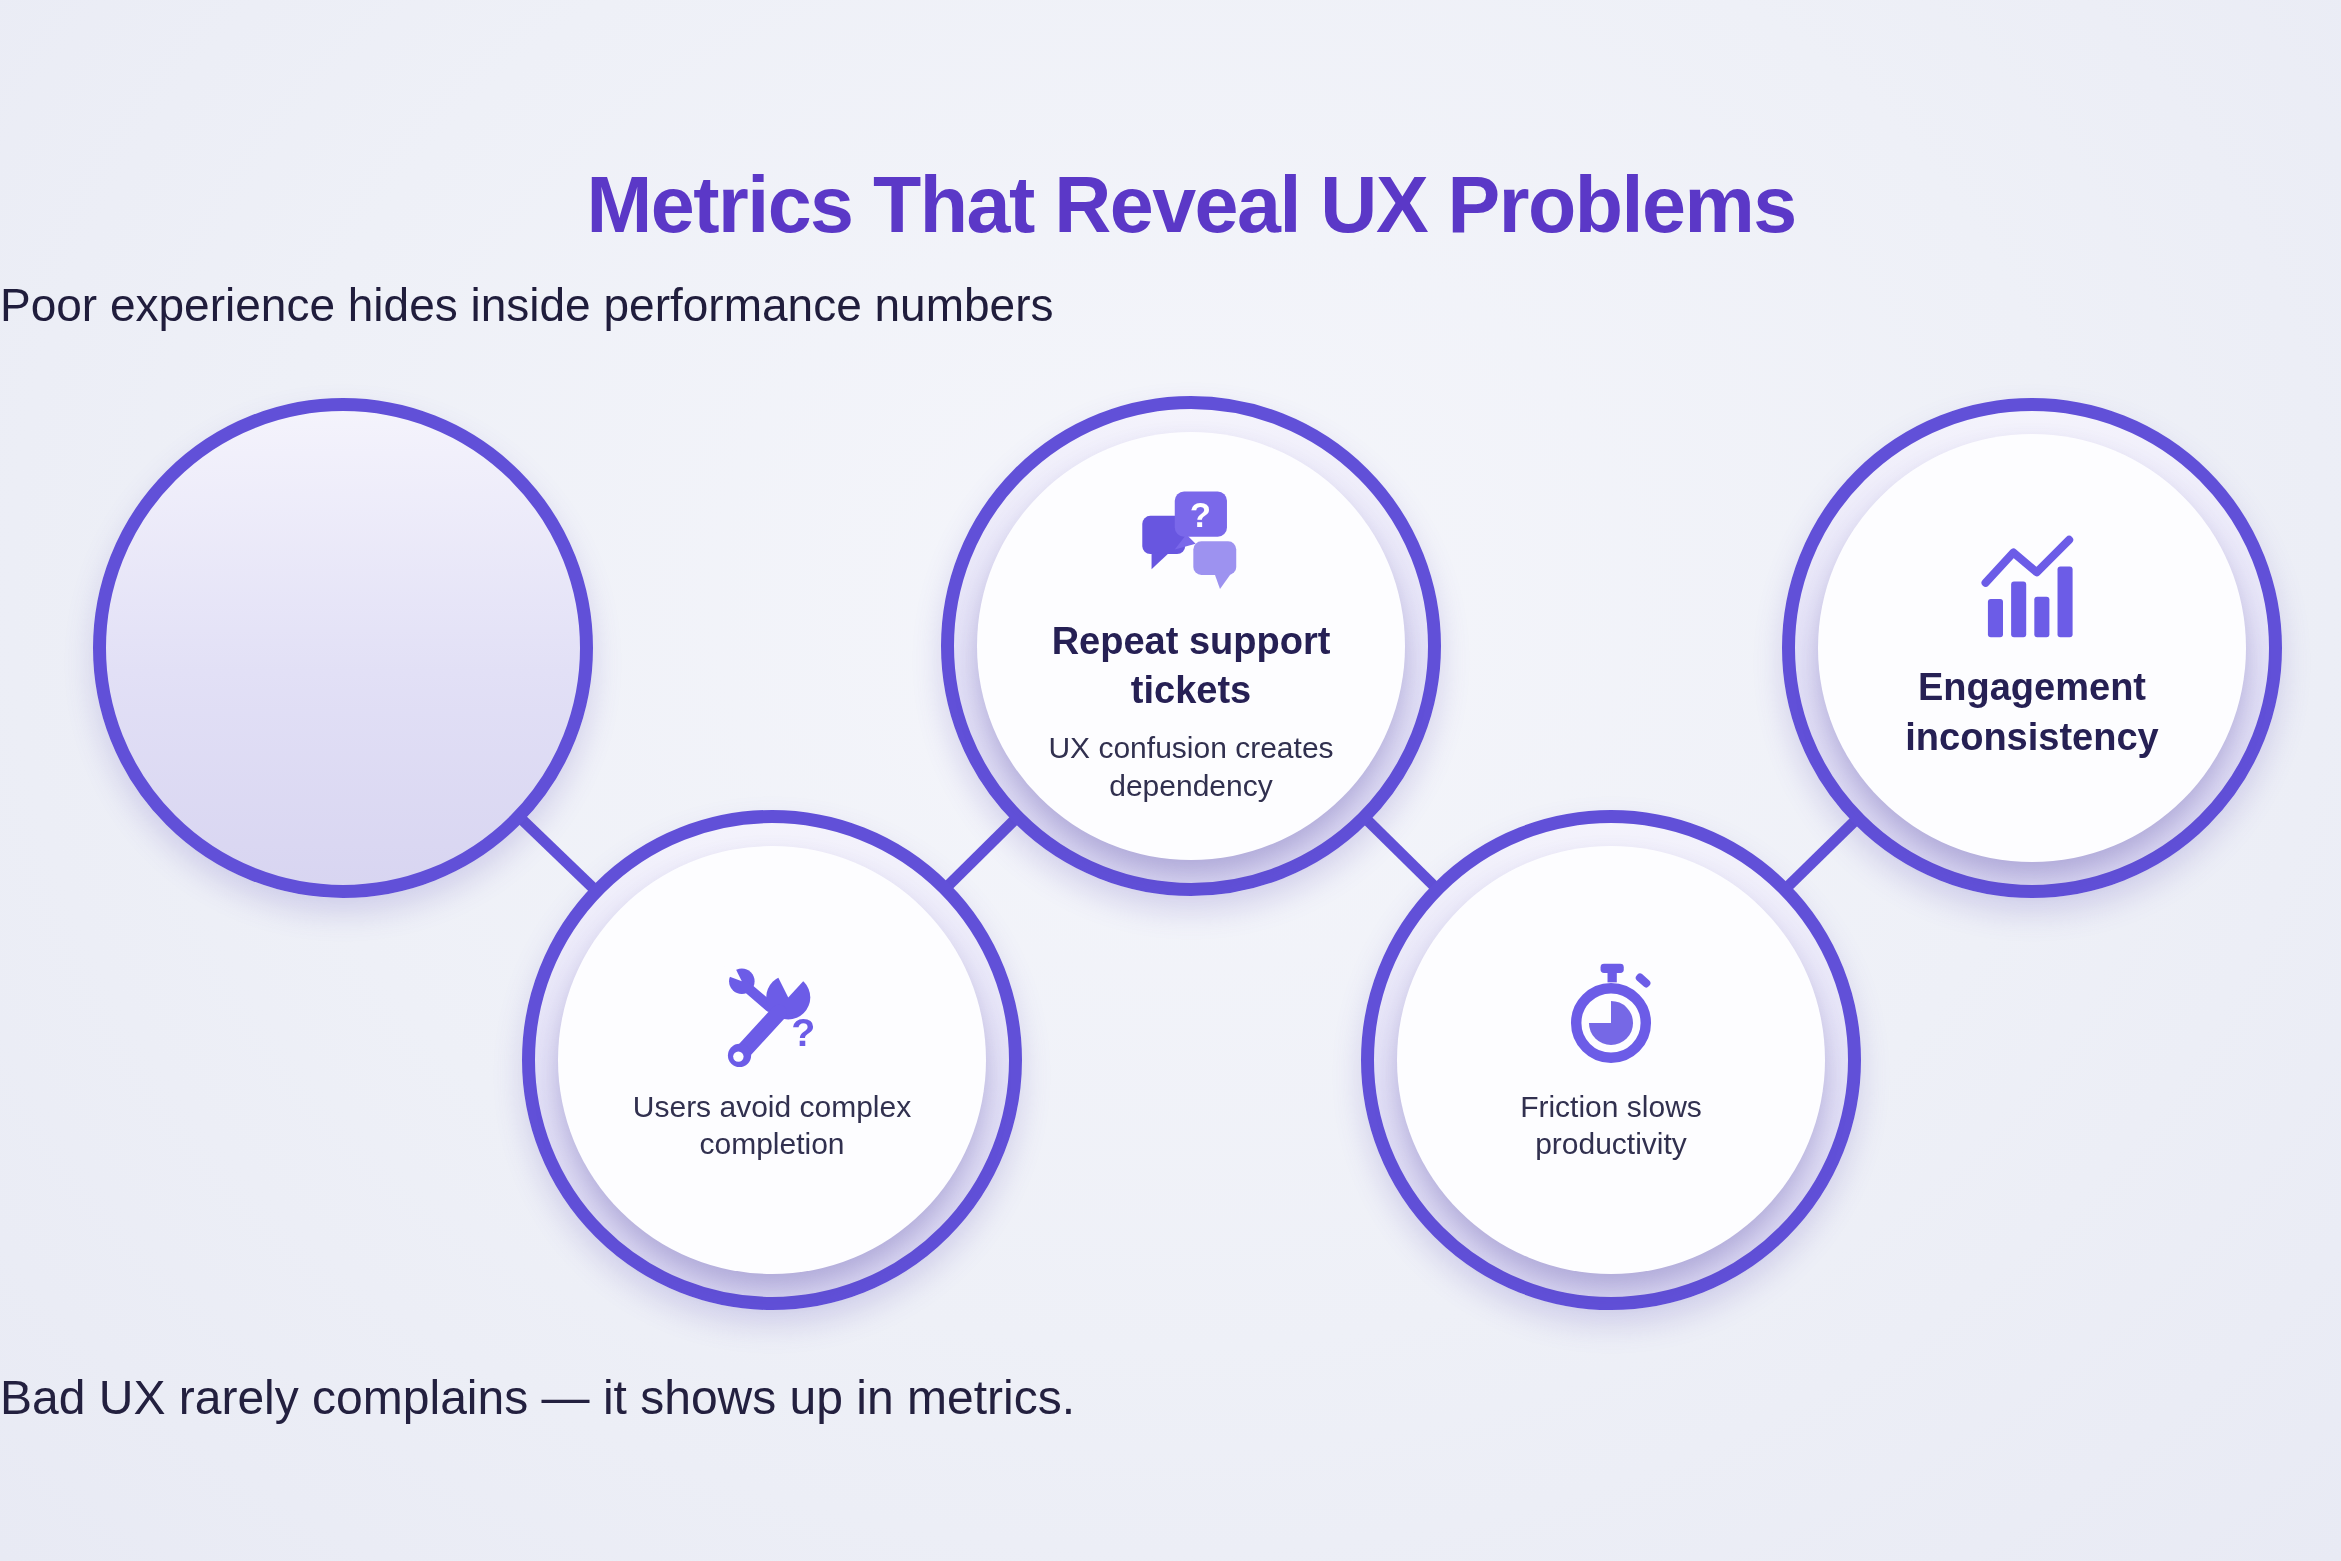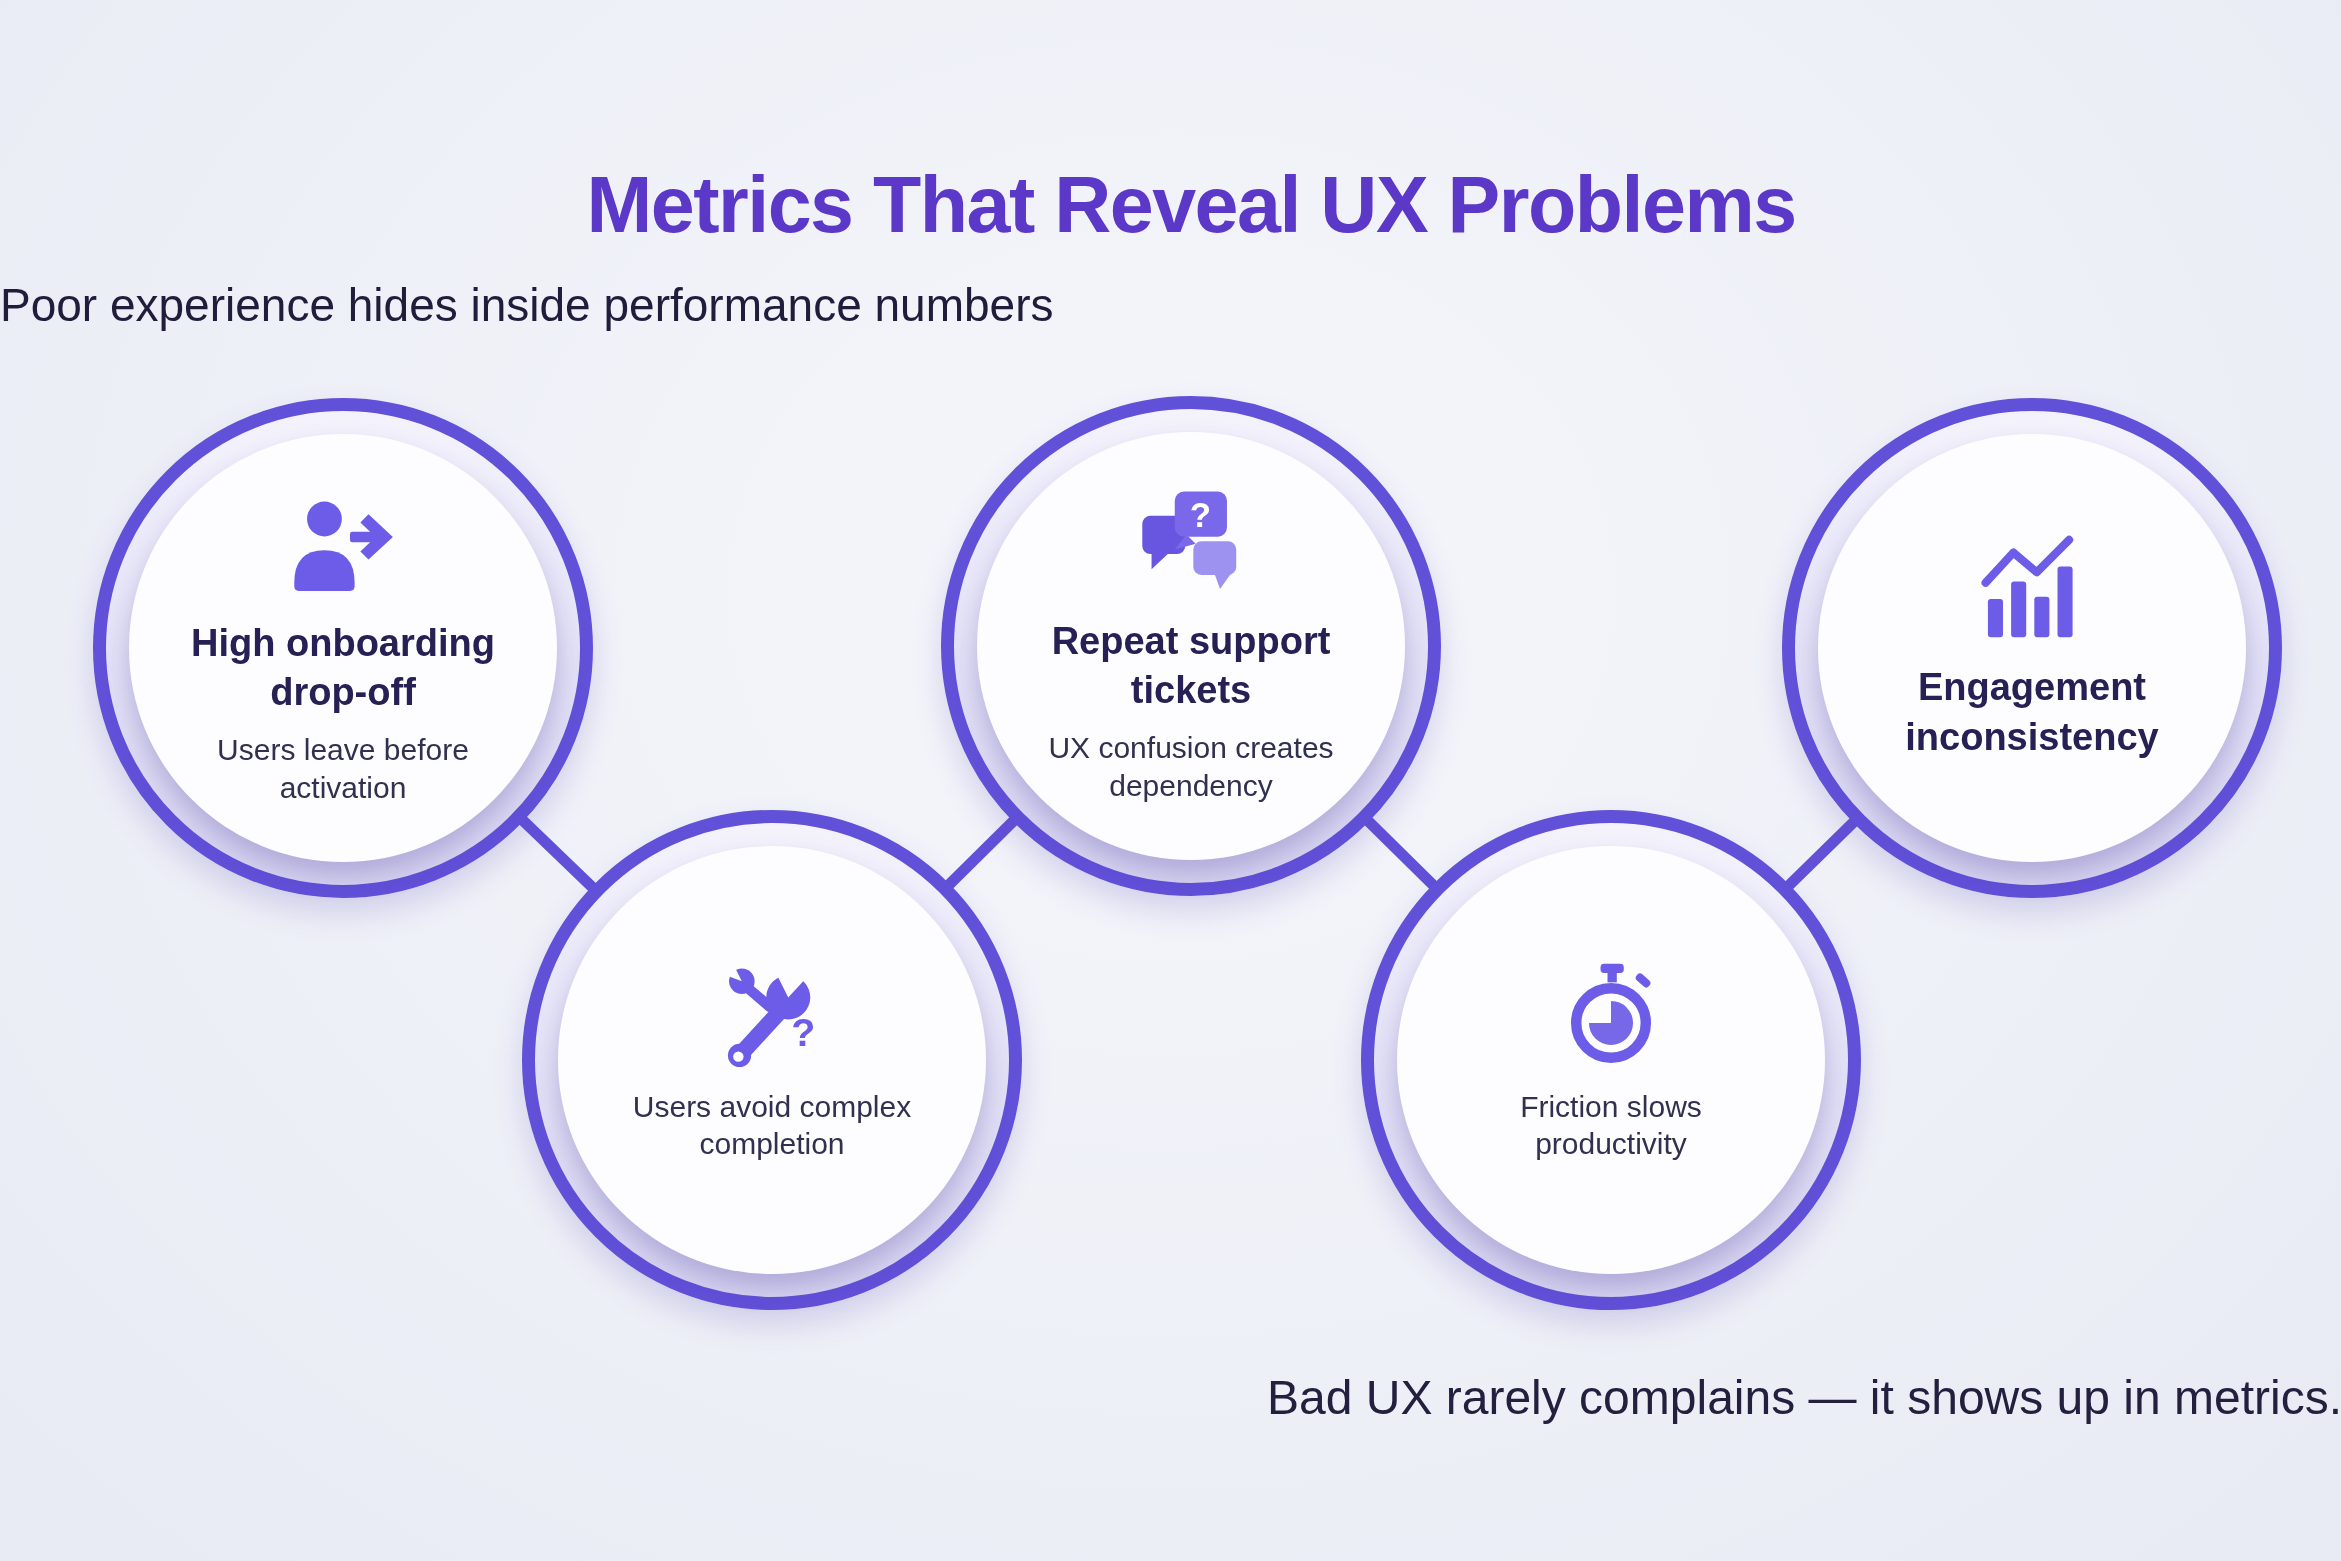--- a/index.html
+++ b/index.html
@@ -18,21 +18,21 @@
     padding-left:40px;
   }
   .page-subtitle {
     position:absolute; left:0; right:0; top:278px;
     text-align:left;
     font-size:46px; font-weight:400;
     color:#201d3c;
   }
   .footer-note {
     position:absolute; left:0; right:0; top:1370px;
-    text-align:right;
+    text-align:left;
     font-size:48px; font-weight:500;
     color:#23203f;
   }
   svg.connectors { position:absolute; left:0; top:0; z-index:1; }
   .node {
     position:absolute; width:500px; height:500px; z-index:2;
   }
   .ring {
     position:absolute; inset:0; border-radius:50%;
     border:13px solid #6150d8;
@@ -72,32 +72,20 @@
   <g stroke="#6150d8" stroke-width="22">
     <line x1="686" y1="1296" x2="1545" y2="2122"></line>
     <line x1="1545" y1="2122" x2="2383" y2="1293"></line>
     <line x1="2383" y1="1293" x2="3224" y2="2122"></line>
     <line x1="3224" y1="2122" x2="4068" y2="1296"></line>
   </g>
 </svg>
 
 <div class="node node-1">
   <div class="ring"></div>
-  <div class="disc">
-    <svg class="node-icon" viewBox="0 0 100 100">
-      <g fill="#6c5ce7">
-        <circle cx="34" cy="25" r="15"></circle>
-        <path d="M8 80 q0 -28 26 -28 q26 0 26 28 l0 3 q0 4 -4 4 l-44 0 q-4 0 -4 -4 z"></path>
-        <rect x="56" y="36" width="24" height="9" rx="2"></rect>
-        <polygon points="72,21 93,40.5 72,60 65,53 78,40.5 65,28"></polygon>
-      </g>
-    </svg>
-    <div class="node-title">High onboarding drop-off</div>
-    <div class="node-desc">Users leave before activation</div>
-  </div>
 </div>
 
 <div class="node node-2">
   <div class="ring"></div>
   <div class="disc">
     <svg class="node-icon" viewBox="0 0 100 100">
       <g fill="#6c5ce7" stroke="none">
         <circle cx="24" cy="20" r="11"></circle>
         <polygon points="24,20 5,13 14,0" fill="#fdfdff"></polygon>
         <line x1="27" y1="24" x2="48" y2="42" stroke="#6c5ce7" stroke-width="9" stroke-linecap="round"></line>

